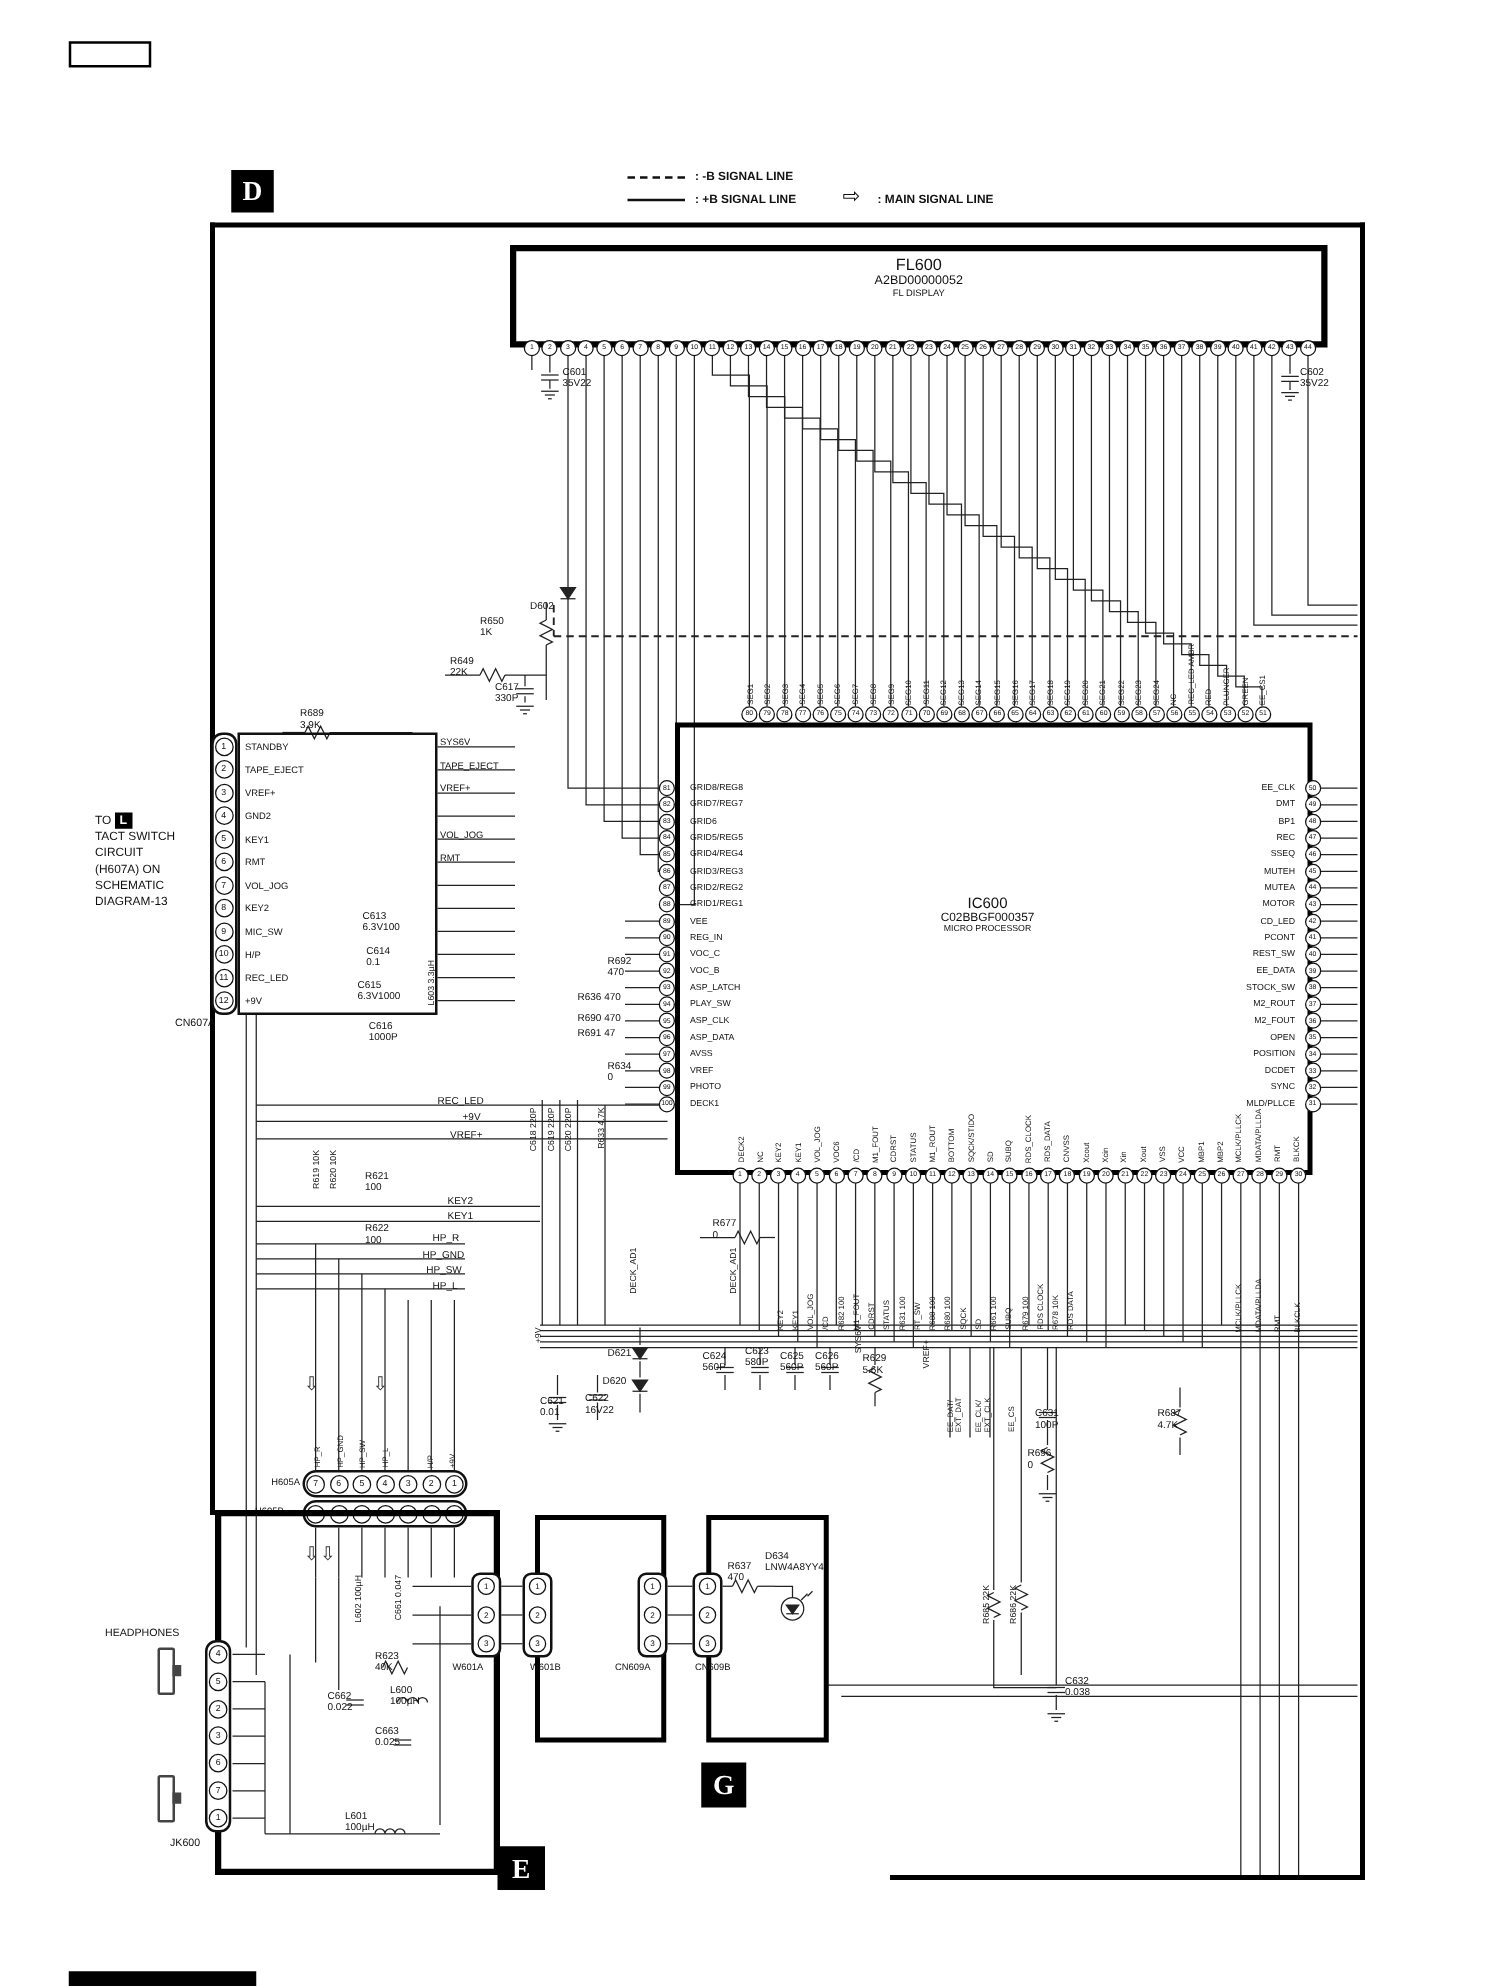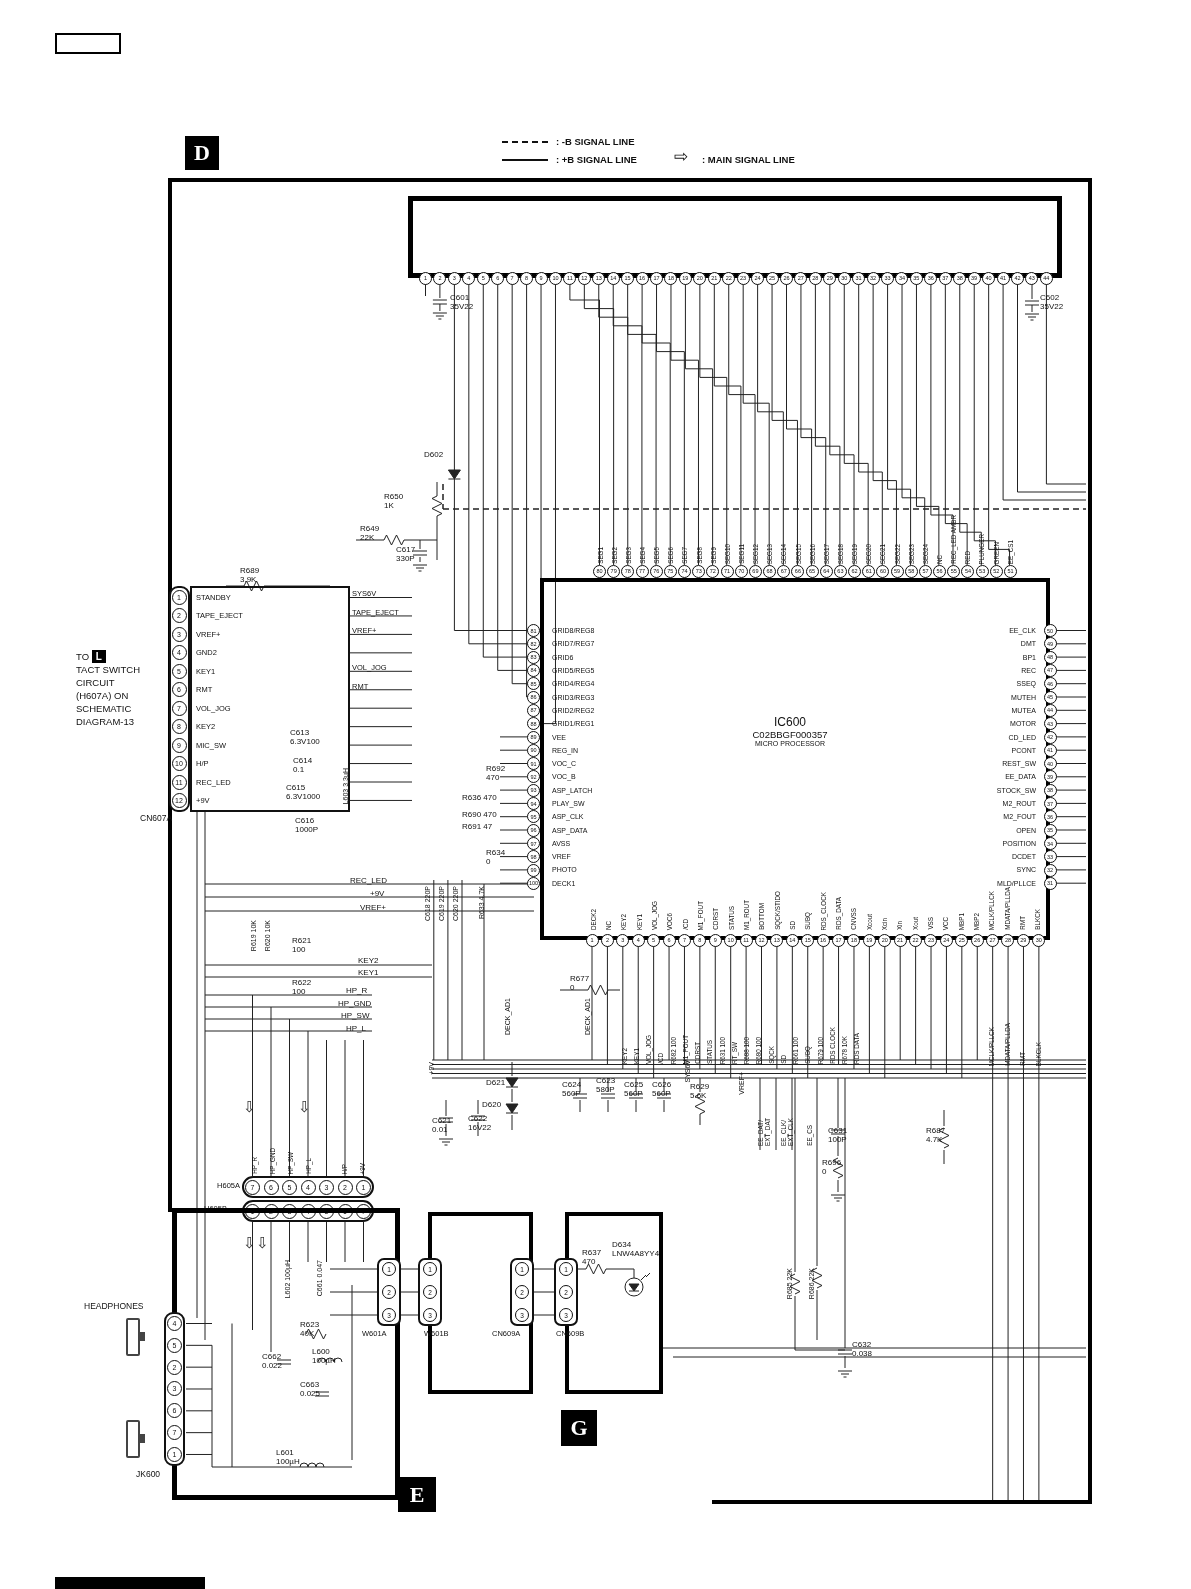--- a/index.html
+++ b/index.html
@@ -350,20 +350,25 @@
   <div class="badge" style="left:561px;top:1410px;width:36px;height:36px">G</div>
 
   <div class="legend-dash" style="left:502px;top:141px"></div>
   <div class="lt" style="left:556px;top:136px">: -B SIGNAL LINE</div>
   <div class="legend-solid" style="left:502px;top:159px"></div>
   <div class="lt" style="left:556px;top:154px">: +B SIGNAL LINE</div>
   <div class="a" style="left:674px;top:146px;font-size:17px">⇨</div>
   <div class="lt" style="left:702px;top:154px">: MAIN SIGNAL LINE</div>
 
   <div class="box" style="left:408px;top:196px;width:654px;height:82px;border-width:5px"></div>
+  <div class="a" style="left:408px;top:204px;width:654px;text-align:center">
+    <div style="font-size:13px">FL600</div>
+    <div style="font-size:10px">A2BD00000052</div>
+    <div style="font-size:7.5px">FL DISPLAY</div>
+  </div>
   <div class="prow" style="left:419px;top:271.5px;width:634px">
 
   <span class="pin p13">1</span>
       <span class="pin p13">2</span>
       <span class="pin p13">3</span>
       <span class="pin p13">4</span>
       <span class="pin p13">5</span>
       <span class="pin p13">6</span>
       <span class="pin p13">7</span>
       <span class="pin p13">8</span>
@@ -402,21 +407,21 @@
       <span class="pin p13">41</span>
       <span class="pin p13">42</span>
       <span class="pin p13">43</span>
       <span class="pin p13">44</span>
     </div>
   <div class="l" style="left:450px;top:293px">C601
 35V22</div>
   <div class="l" style="left:1040px;top:293px">C602
 35V22</div>
 
-  <div class="l" style="left:424px;top:450px">D602</div>
+  <div class="l" style="left:424px;top:480px">D602</div>
   <div class="l" style="left:384px;top:492px">R650
 1K</div>
   <div class="l" style="left:360px;top:524px">R649
 22K</div>
   <div class="l" style="left:396px;top:545px">C617
 330P</div>
 
   <div class="strip" style="left:169px;top:586px;width:21px;height:226px"></div>
   <div class="pcol" style="left:171.5px;top:590px;width:15px;height:218px">
 

